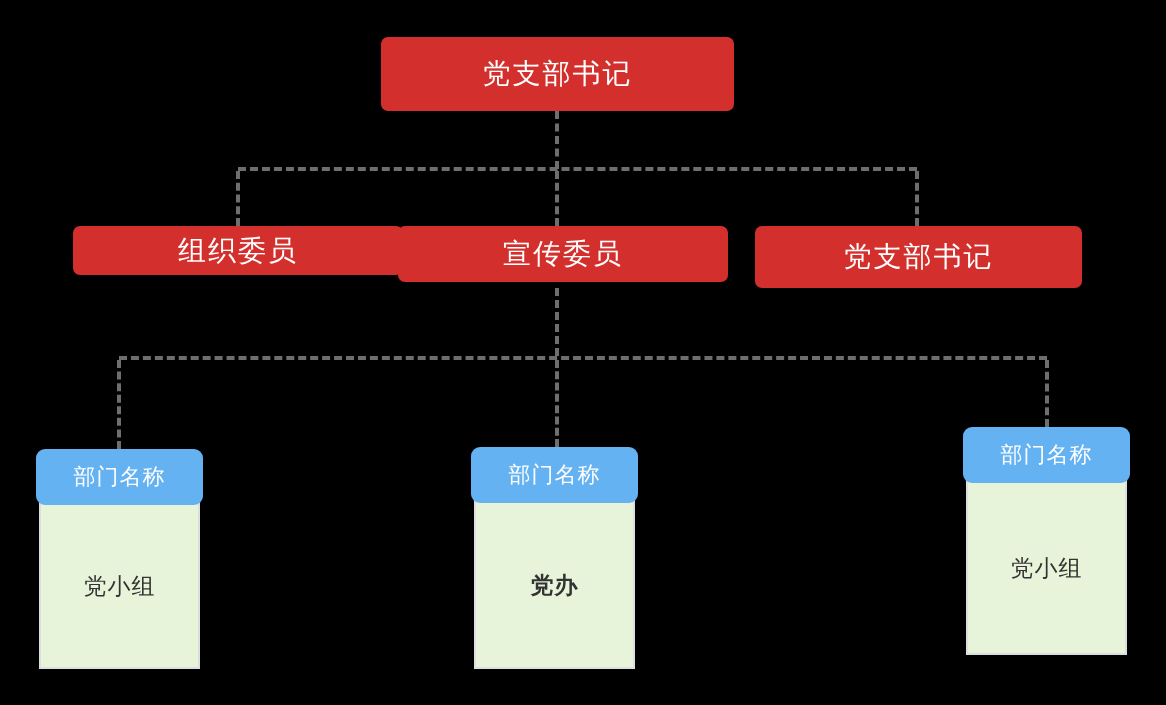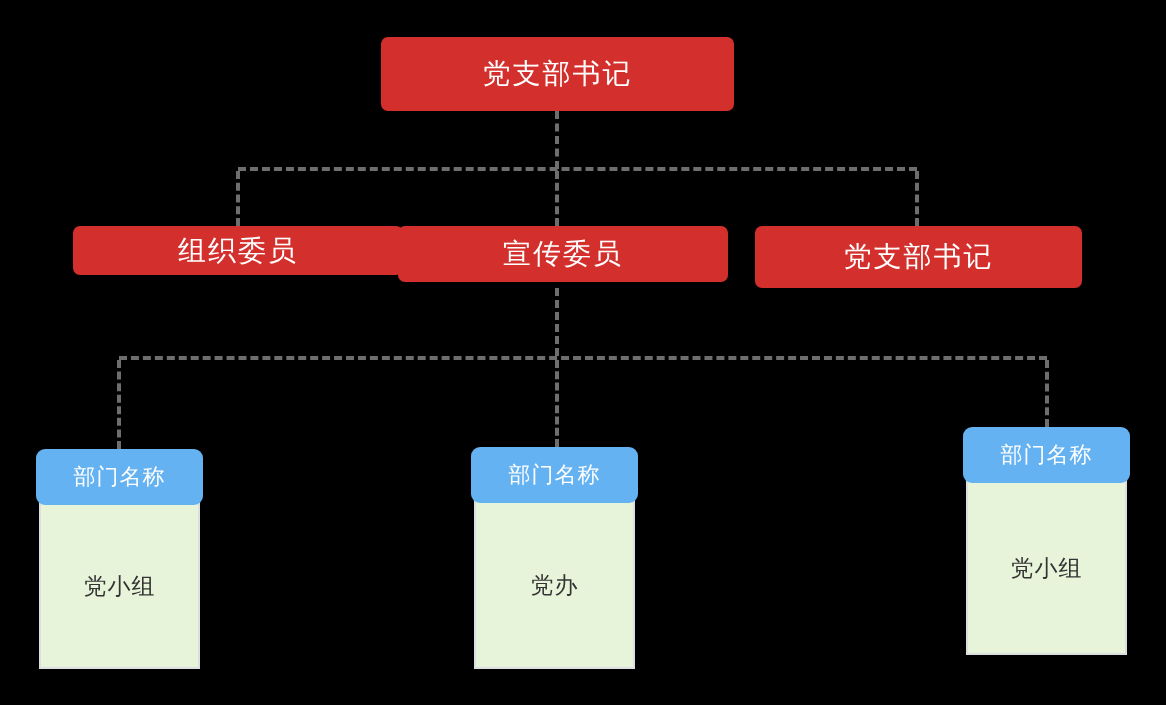--- a/index.html
+++ b/index.html
@@ -61,21 +61,21 @@
     background: var(--body-green, #e7f4da);
     border: 2px solid var(--body-border, #dcdfdf);
     border-top: none;
     display: flex;
     align-items: center;
     justify-content: center;
     font-size: 23px;
     color: var(--body-text, #333333);
     letter-spacing: 1px;
   }
-  .card-body.bold { font-weight: normal; text-align: center; }
+  .card-body.bold { font-weight: bold; text-align: center; }
 
   
   .conn { position: absolute; }
   .conn.v { width: 0; border-left: 4px dashed var(--connector-gray, #6e6e6e); }
   .conn.h { height: 0; border-top: 4px dashed var(--connector-gray, #6e6e6e); }
 
   .c-root-down { left: 555px; top: 111px; height: 58px; }
   .c-top-h     { left: 238px; top: 167px; width: 679px; }
   .c-drop-a    { left: 236px; top: 171px; height: 55px; }
   .c-drop-b    { left: 555px; top: 171px; height: 55px; }

